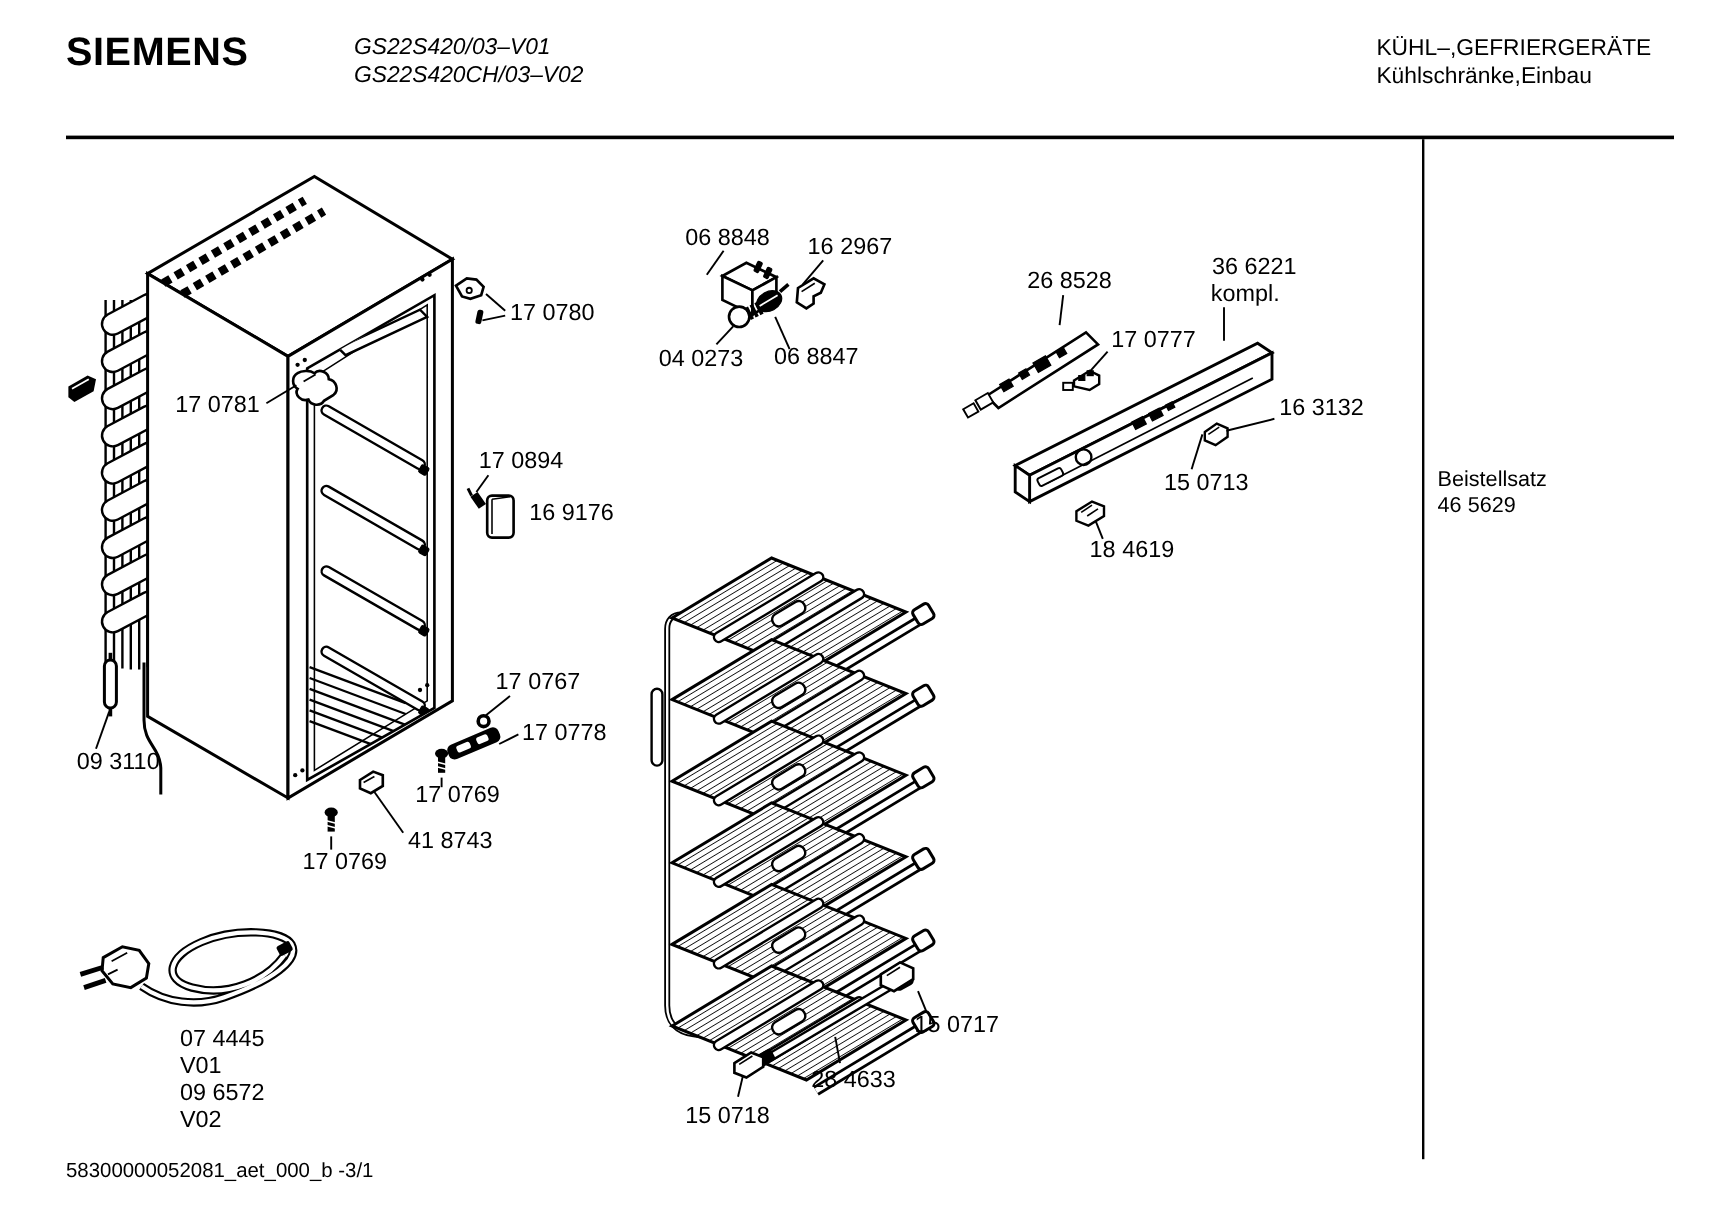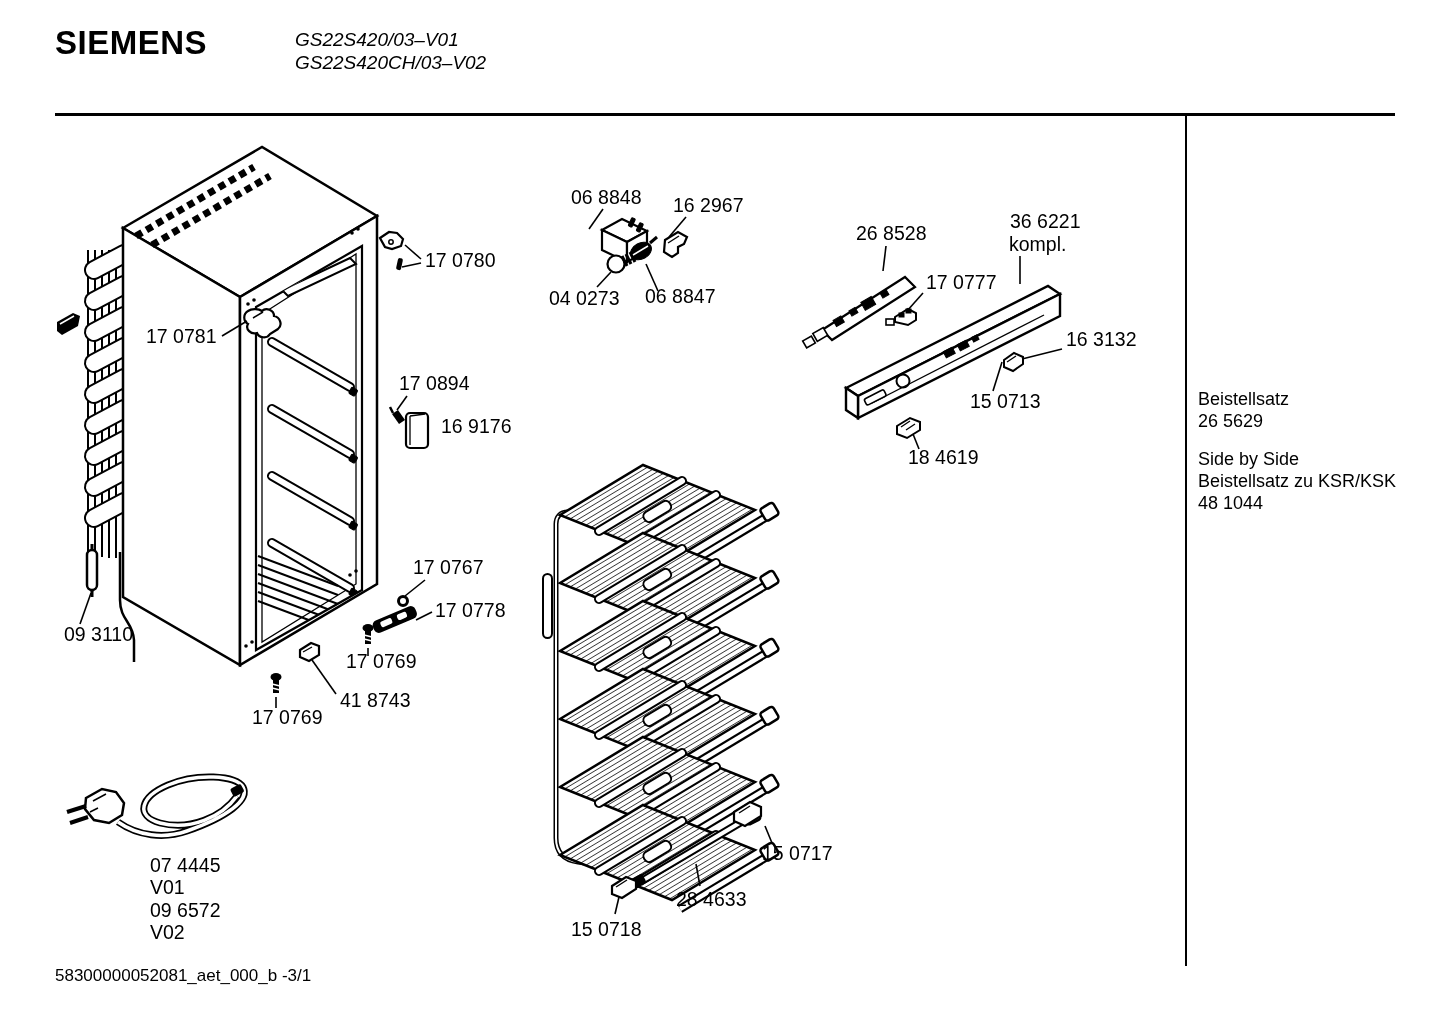--- a/index.html
+++ b/index.html
@@ -19,31 +19,30 @@
 </head>
 <body>
 
 <div id="page">
 
   <div id="brand" class="abs">SIEMENS</div>
   <div id="models" class="abs">
     <div>GS22S420/03–V01</div>
     <div>GS22S420CH/03–V02</div>
   </div>
+  <div id="category" class="abs">
+    <div>KÜHL–,GEFRIERGERÄTE</div>
+    <div>Kühlschränke,Einbau</div>
+  </div>
   <div id="hrule" class="abs"></div>
   <div id="vrule" class="abs"></div>
 
   <div class="abs sbsec" style="top:388px">
     <div>Beistellsatz</div>
-    <div>26 5629</div>
-  </div>
-  <div class="abs sbsec" style="top:448px">
-    <div>Side by Side</div>
-    <div>Beistellsatz zu KSR/KSK</div>
-    <div>48 1044</div>
+    <div>46 5629</div>
   </div>
 
   <div id="footer" class="abs">58300000052081_aet_000_b -3/1</div>
 
   <svg id="diagram" class="abs" width="1442" height="1019" viewBox="0 0 1442 1019">
     <defs>
       <pattern id="hatch" width="4.5" height="4.5" patternUnits="userSpaceOnUse" patternTransform="rotate(-31)">
         <rect width="4.5" height="4.5" fill="#fff"></rect>
         <line x1="0" y1="0" x2="4.5" y2="0" stroke="#000" stroke-width="1.4"></line>
       </pattern>

